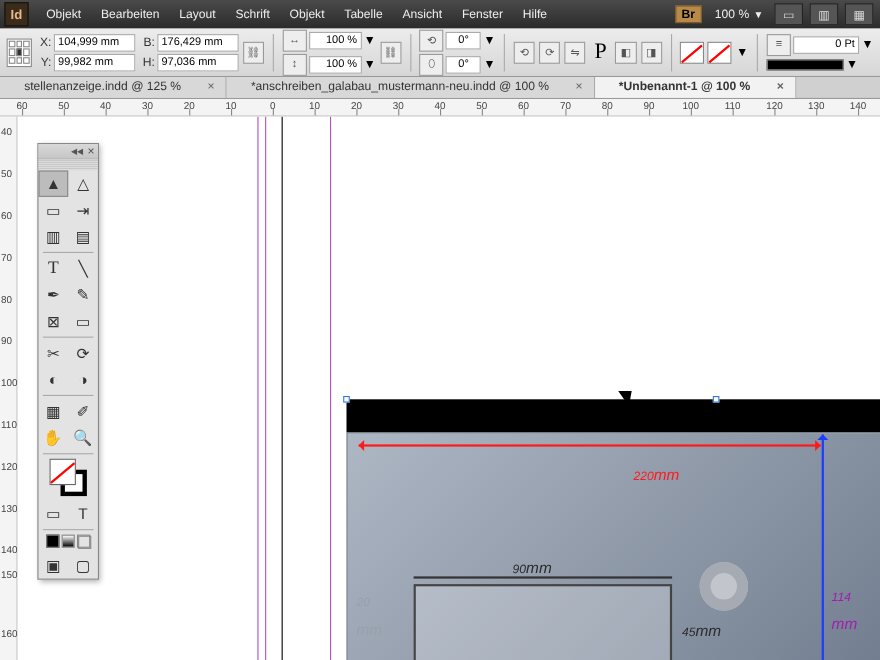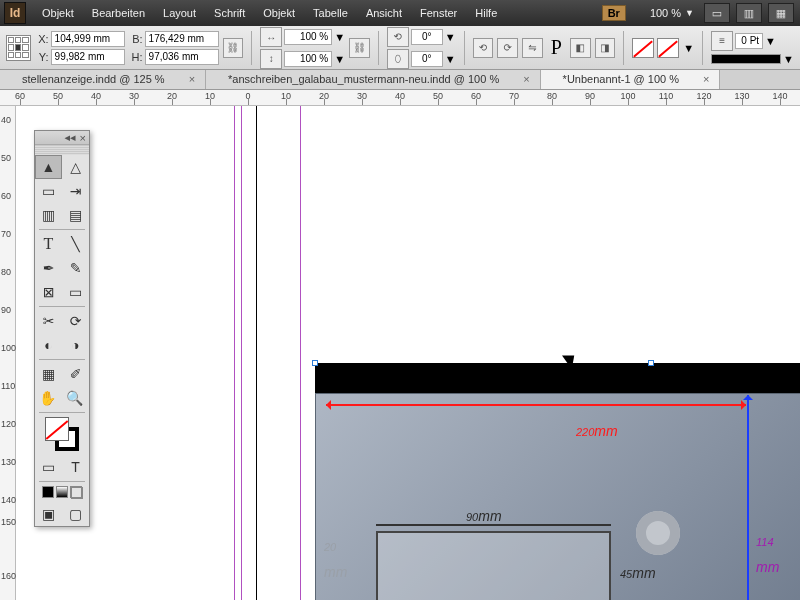--- a/index.html
+++ b/index.html
@@ -1,21 +1,21 @@
 <!DOCTYPE html>
 <html><head>
 <meta charset="utf-8">
 <style>
   * { box-sizing: border-box; margin: 0; padding: 0; font-family: Tahoma, Arial, sans-serif; font-size: 11px; user-select: none; }
   body { background: #fff; width: 800px; height: 600px; overflow: hidden; position: relative; }
   .menubar { height: 26px; background: linear-gradient(#4a4a4a,#2b2b2b); display: flex; align-items: center; color: #eee; padding: 0 4px; gap: 2px; }
   .menubar .id-logo { width: 22px; height: 22px; background: #3a2b1a; border:1px solid #111; display:flex; align-items:center; justify-content:center; color:#e8b98a; font-weight:bold; font-size:12px; margin-right:6px;}
   .menubar .menu-item { padding: 4px 8px; cursor: default; }
   .menubar .spacer { flex: 1; }
-  .menubar .br-box { background:#b88a4a; color:#000; padding:1px 5px; border:1px solid #7a5a2a; margin:0 16px; font-weight:bold;}
+  .menubar .br-box { background:#b88a4a; color:#000; padding:1px 5px; border:1px solid #7a5a2a; margin:0 4px; font-weight:bold;}
   .menubar .zoom { color:#eee; padding:0 6px; display:flex; align-items:center; gap:4px; }
   .menubar .chev { font-size:9px; }
   .menubar .icon-btn { width:26px; height:20px; background:#555; border:1px solid #222; margin:0 2px; display:flex; align-items:center; justify-content:center; color:#ddd; }
   .control-bar { height: 44px; background: linear-gradient(#ececec,#d6d6d6); border-bottom:1px solid #999; display:flex; align-items:center; padding:0 6px; gap:4px; }
   .ref-point { width:26px; height:26px; background:#fff; border:1px solid #888; display:grid; grid-template-columns:repeat(3,1fr); grid-template-rows:repeat(3,1fr); padding:1px; gap:1px; }
   .ref-point div { background:#fff; border:1px solid #888; }
   .ref-point div.sel { background:#333; }
   .xy-group { display:flex; flex-direction:column; font-size:10px; gap:2px; }
   .xy-row { display:flex; align-items:center; gap:2px; }
   .xy-row .lab { width:14px; text-align:right; color:#333; }
@@ -23,25 +23,25 @@
   .ctl-sep { width:1px; height:34px; background:#aaa; margin:0 4px; }
   .mini-icon { width:22px; height:20px; border:1px solid #999; background:#eee; display:flex; align-items:center; justify-content:center; font-size:10px; color:#555; }
   .pct-box { display:flex; align-items:center; }
   .pct-box input { width:48px; height:16px; border:1px solid #aaa; font-size:10px; padding:0 3px; text-align:right; }
   .angle-box input { width:32px; height:16px; border:1px solid #aaa; font-size:10px; padding:0 3px; text-align:center; }
   .swatch-group { display:flex; gap:3px; }
   .sw { width:22px; height:20px; border:1px solid #888; background:#fff; position:relative; }
   .sw .diag { position:absolute; left:0; top:0; width:100%; height:100%; }
   .sw .diag::after{content:"";position:absolute;left:-2px;right:-2px;top:50%;border-top:2px solid red;transform:rotate(-40deg);}
   .stroke-pt { display:flex; align-items:center; gap:2px; }
-  .stroke-pt input { width:28px; height:16px; border:1px solid #aaa; font-size:10px; text-align:right; padding:0 3px;}
+  .stroke-pt input { width:60px; height:16px; border:1px solid #aaa; font-size:10px; text-align:right; padding:0 3px;}
   .stroke-line { width:70px; height:10px; border:1px solid #999; background:#000; }
   .tab-strip { height: 20px; background:#d0d0d0; border-bottom:1px solid #999; display:flex; align-items:stretch; font-size:11px; }
   .doc-tab { padding:3px 10px 0 22px; background:#d8d8d8; border-right:1px solid #aaa; display:flex; align-items:flex-start; gap:24px; color:#333; }
-  .doc-tab.active { background:#f2f2f2; font-weight:normal; }
+  .doc-tab.active { background:#f2f2f2; font-weight:bold; }
   .doc-tab .x { color:#666; }
   .ruler-h { position:absolute; left:0; top:90px; right:0; height:16px; background:#f4f4f4; border-bottom:1px solid #bbb; }
   .ruler-h span { position:absolute; top:1px; font-size:9px; color:#444; transform:translateX(-50%); }
   .ruler-h .tick { position:absolute; bottom:0; width:1px; height:6px; background:#888; }
   .ruler-v { position:absolute; left:0; top:106px; bottom:0; width:16px; background:#f4f4f4; border-right:1px solid #bbb; }
   .ruler-v span { position:absolute; left:1px; font-size:9px; color:#444; transform:translateY(-50%); }
   .canvas { position:absolute; left:16px; top:106px; right:0; bottom:0; background:#fff; overflow:hidden; }
   .guide-v { position:absolute; top:0; bottom:0; width:1px; background:#b050c0; }
   .page-edge-v { position:absolute; top:0; bottom:0; width:1px; background:#000; }
   .gradient-box { position:absolute; background:linear-gradient(135deg,#aeb7c4,#6e7a8c); border:1px solid #5b6673; }

